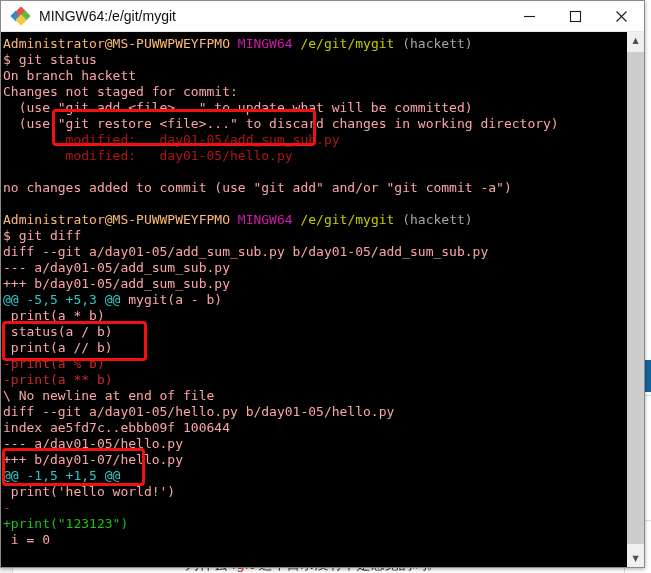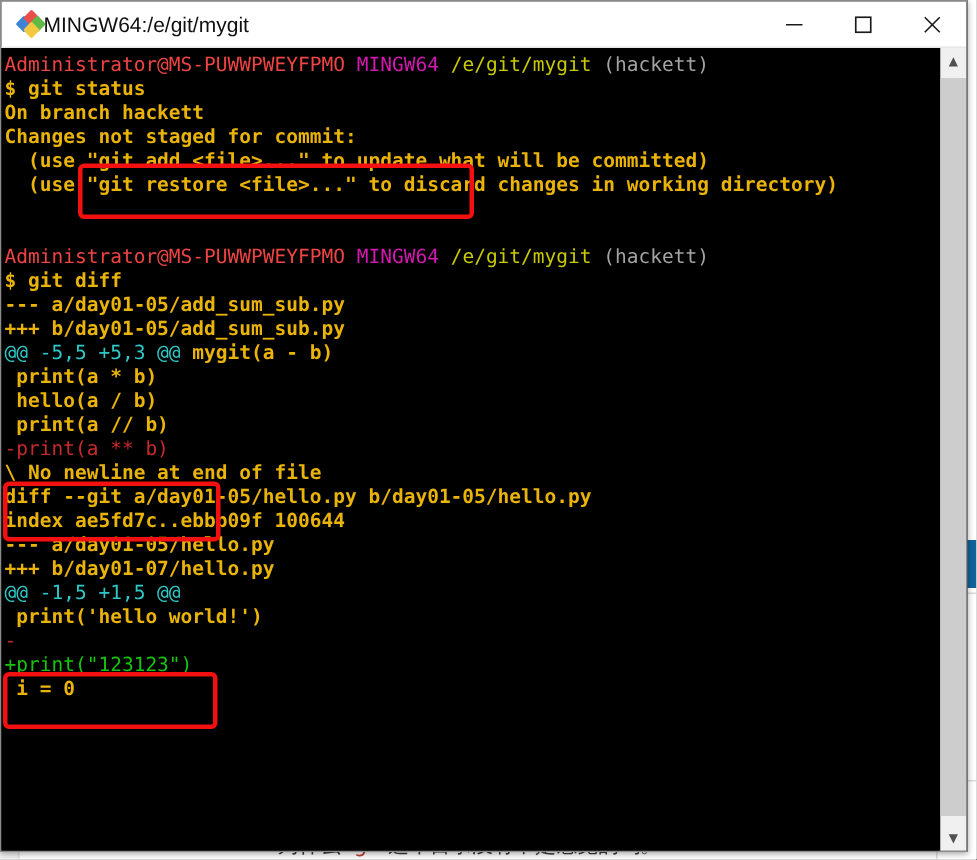--- a/index.html
+++ b/index.html
@@ -107,20 +107,21 @@
     height: 8px;
     transform: rotate(45deg);
     border-radius: 1px;
   }
   .app-icon i.q-blue   { left: 0px;  top: 4px;  background: #3d84d6; }
   .app-icon i.q-red    { left: 5px;  top: 0px;  background: #e8504a; }
   .app-icon i.q-green  { left: 9px;  top: 4px;  background: #5fbb46; }
   .app-icon i.q-yellow { left: 5px;  top: 8px;  background: #f6c game; }
   .app-icon i.q-yellow { left: 5px;  top: 8px;  background: #f5c842; }
   .title-text {
+    margin-left: 10px;
     font-size: 14px;
     color: #101010;
     white-space: nowrap;
     font-family: "Liberation Sans", sans-serif;
   }
   .winbtns {
     margin-left: auto;
     display: flex;
     height: 31px;
   }
@@ -149,25 +150,25 @@
     box-sizing: border-box;
   }
   .line {
     font-family: "DejaVu Sans Mono", monospace;
     font-size: 13px;
     line-height: 16px;
     white-space: pre;
     color: #cccccc;
     height: 16px;
   }
-  .c-green  { color: #ef4444; }
+  .c-green  { color: #fdba74; }
   .c-mag    { color: #d318b0; }
   .c-yellow { color: #c9c900; }
   .c-cyan   { color: #a3a3a3; }
-  .c-white  { color: #eab308; font-weight: bold; }
+  .c-white  { color: #fca5a5; }
   .c-dred   { color: #b31414; }
   .c-red    { color: #c62a2a; }
   .c-bgreen { color: #16c60c; }
   .c-teal   { color: #2ec8c8; margin-top: 19px; }
 
   
   .term-sb {
     position: relative;
     width: 17px;
     flex: 0 0 17px;
@@ -266,30 +267,35 @@
     </div>
 
     <div class="term-wrap">
       <div class="term" id="terminal-output">
           <div class="line"><span class="c-green">Administrator@MS-PUWWPWEYFPMO</span><span class="c-white"> </span><span class="c-mag">MINGW64</span><span class="c-white"> </span><span class="c-yellow">/e/git/mygit</span><span class="c-white"> </span><span class="c-cyan">(hackett)</span></div>
           <div class="line"><span class="c-white">$ git status</span></div>
           <div class="line"><span class="c-white">On branch hackett</span></div>
           <div class="line"><span class="c-white">Changes not staged for commit:</span></div>
           <div class="line"><span class="c-white">  (use "git add &lt;file&gt;..." to update what will be committed)</span></div>
           <div class="line"><span class="c-white">  (use "git restore &lt;file&gt;..." to discard changes in working directory)</span></div>
+          <div class="line"><span class="c-dred">        modified:   day01-05/add_sum_sub.py</span></div>
+          <div class="line"><span class="c-dred">        modified:   day01-05/hello.py</span></div>
           <div class="line"><span class="c-white"></span></div>
+          <div class="line"><span class="c-white">no changes added to commit (use "git add" and/or "git commit -a")</span></div>
           <div class="line"><span class="c-white"></span></div>
           <div class="line"><span class="c-green">Administrator@MS-PUWWPWEYFPMO</span><span class="c-white"> </span><span class="c-mag">MINGW64</span><span class="c-white"> </span><span class="c-yellow">/e/git/mygit</span><span class="c-white"> </span><span class="c-cyan">(hackett)</span></div>
           <div class="line"><span class="c-white">$ git diff</span></div>
+          <div class="line"><span class="c-white">diff --git a/day01-05/add_sum_sub.py b/day01-05/add_sum_sub.py</span></div>
           <div class="line"><span class="c-white">--- a/day01-05/add_sum_sub.py</span></div>
           <div class="line"><span class="c-white">+++ b/day01-05/add_sum_sub.py</span></div>
           <div class="line"><span class="c-teal">@@ -5,5 +5,3 @@</span><span class="c-white"> mygit(a - b)</span></div>
           <div class="line"><span class="c-white"> print(a * b)</span></div>
-          <div class="line"><span class="c-white"> hello(a / b)</span></div>
+          <div class="line"><span class="c-white"> status(a / b)</span></div>
           <div class="line"><span class="c-white"> print(a // b)</span></div>
+          <div class="line"><span class="c-red">-print(a % b)</span></div>
           <div class="line"><span class="c-red">-print(a ** b)</span></div>
           <div class="line"><span class="c-white">\ No newline at end of file</span></div>
           <div class="line"><span class="c-white">diff --git a/day01-05/hello.py b/day01-05/hello.py</span></div>
           <div class="line"><span class="c-white">index ae5fd7c..ebbb09f 100644</span></div>
           <div class="line"><span class="c-white">--- a/day01-05/hello.py</span></div>
           <div class="line"><span class="c-white">+++ b/day01-07/hello.py</span></div>
           <div class="line"><span class="c-teal">@@ -1,5 +1,5 @@</span></div>
           <div class="line"><span class="c-white"> print('hello world!')</span></div>
           <div class="line"><span class="c-red">-</span></div>
           <div class="line"><span class="c-bgreen">+print("123123")</span></div>

